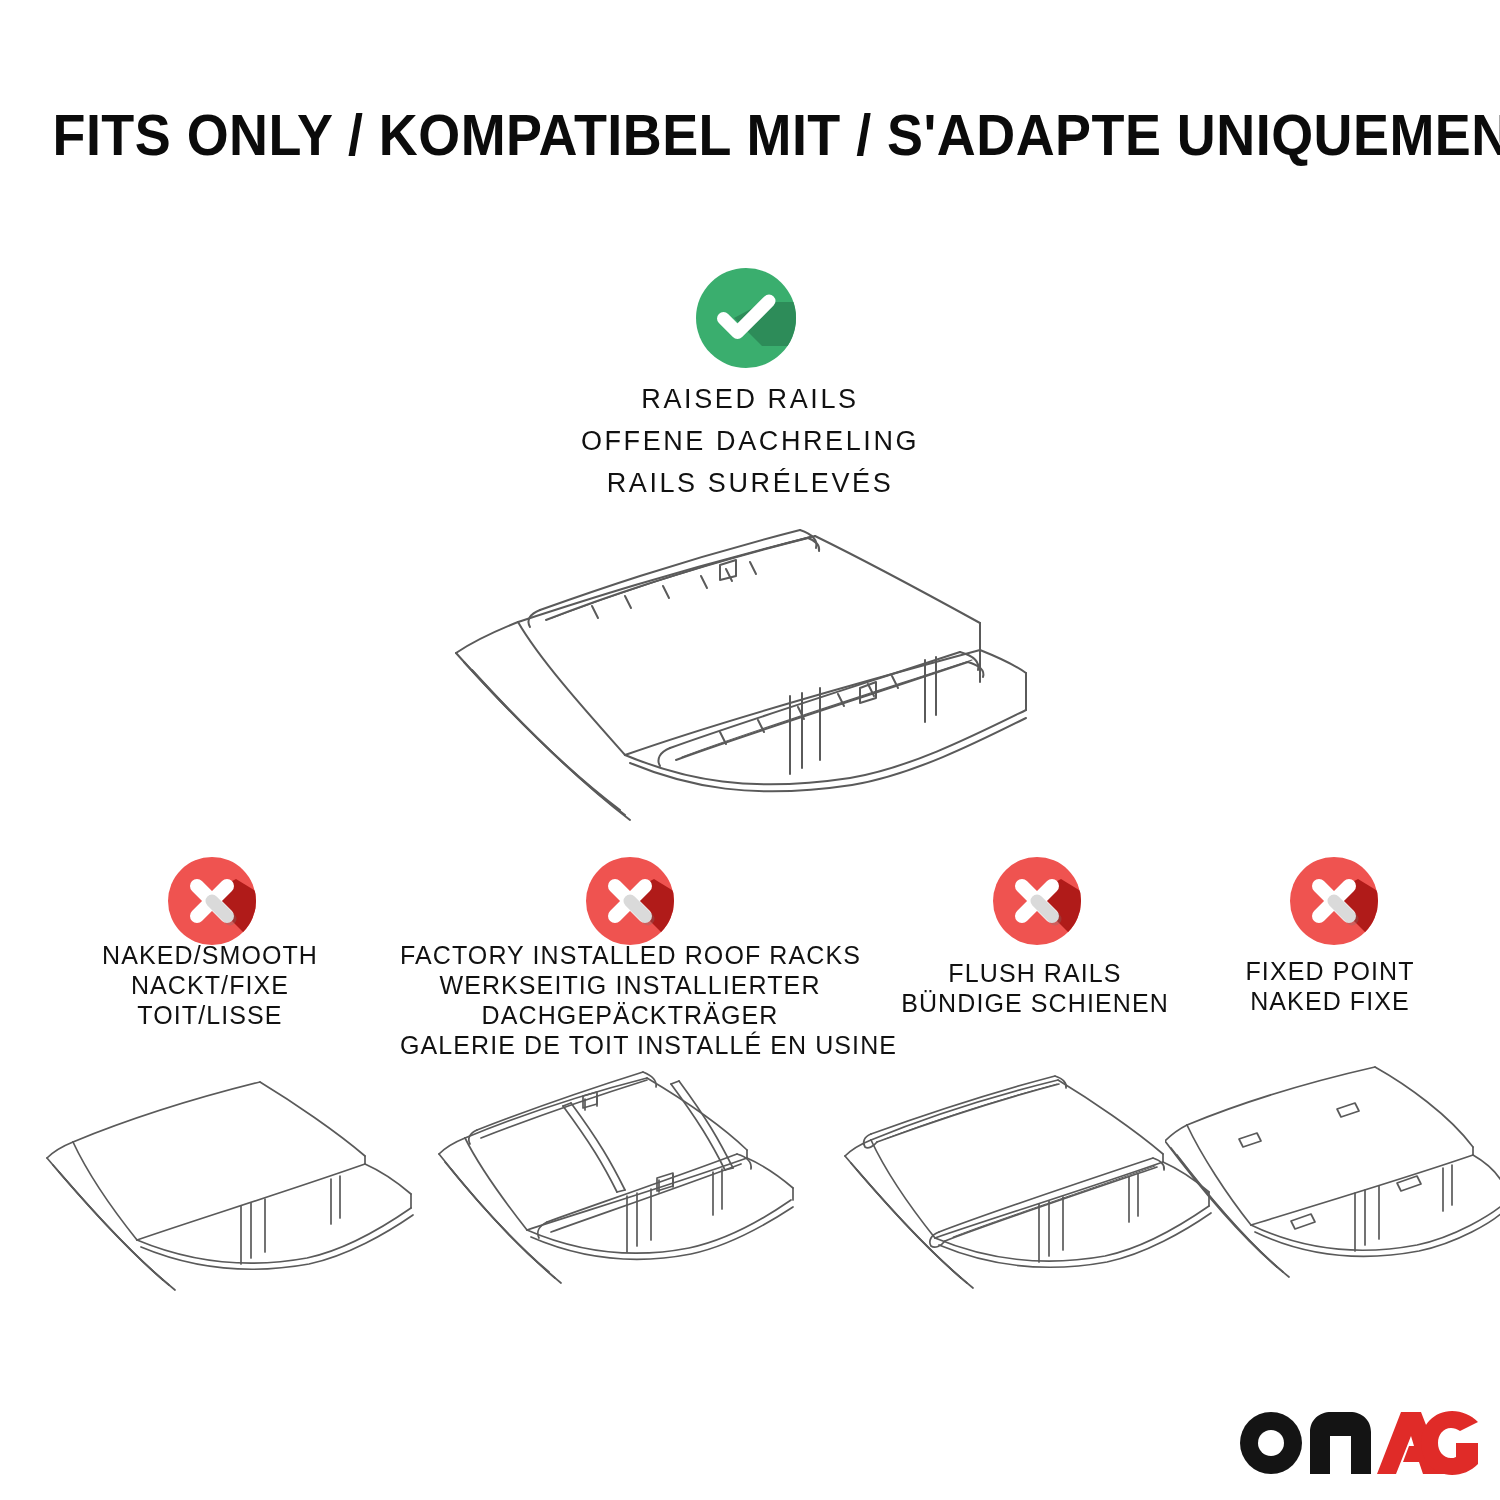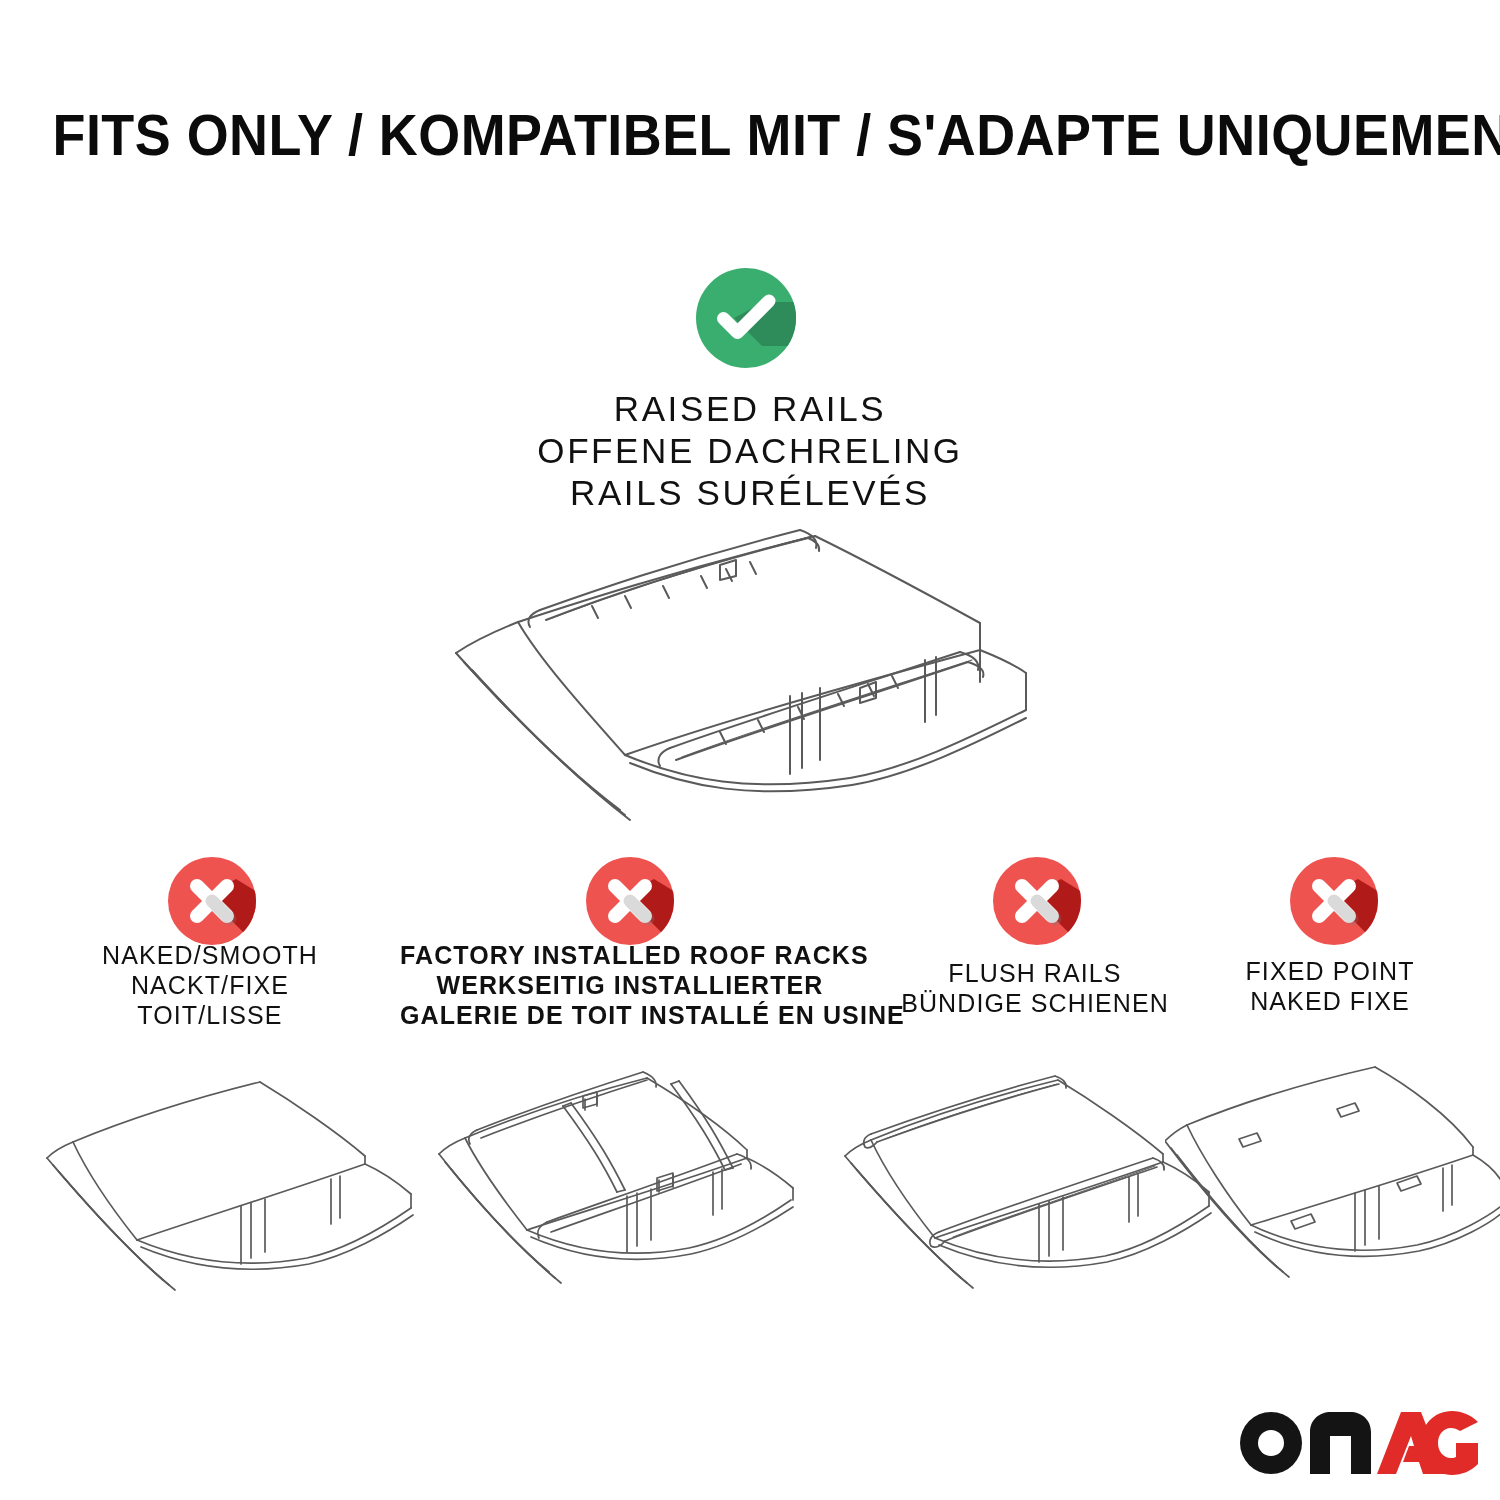--- a/index.html
+++ b/index.html
@@ -38,24 +38,23 @@
     text-align:center;
     color:#111111;
     font-family:"Liberation Sans", sans-serif;
     font-weight:400;
   }
   .caption .ln{display:block;white-space:nowrap;}
 
   .caption-main{
     left:250px;width:1000px;
     top:378px;
-    font-size:35px;
+    font-size:27px;
     line-height:42px;
     letter-spacing:2.6px;
-    margin-top:10px;
   }
 
   .caption-sm{
     font-size:25px;
     line-height:30px;
     letter-spacing:1.1px;
   }
 
   
   .illus{position:absolute;}
@@ -234,23 +233,24 @@
       <g stroke="#FFFFFF" stroke-width="14" stroke-linecap="round">
         <line x1="31" y1="31" x2="61" y2="61"></line>
         <line x1="61" y1="31" x2="31" y2="61"></line>
       </g>
       <g clip-path="url(#clipX2)" opacity="0.28">
         <line x1="46" y1="46" x2="64" y2="64" stroke="#7a7a7a" stroke-width="13" stroke-linecap="round"></line>
       </g>
     </svg>
   </div>
 
-  <div class="caption caption-sm" style="left:400px;width:460px;top:940px;font-weight:bold;">
+  <div class="caption caption-sm" style="left:400px;width:460px;top:940px;">
     <span class="ln">FACTORY INSTALLED ROOF RACKS</span>
     <span class="ln">WERKSEITIG INSTALLIERTER</span>
+    <span class="ln">DACHGEPÄCKTRÄGER</span>
     <span class="ln">GALERIE DE TOIT INSTALLÉ EN USINE</span>
   </div>
 
   <div class="illus" style="left:415px;top:1052px;width:400px;height:258px;">
     <svg width="400" height="258" viewBox="0 0 400 258">
       <g fill="none" stroke="#5A5A5A" stroke-width="1.7" stroke-linecap="round" stroke-linejoin="round">
 
         <path d="M50 86 C84 72 146 48 232 26"></path>
         <path d="M50 86 C64 114 90 150 112 178"></path>
         <path d="M112 178 C170 159 256 133 332 106"></path>

